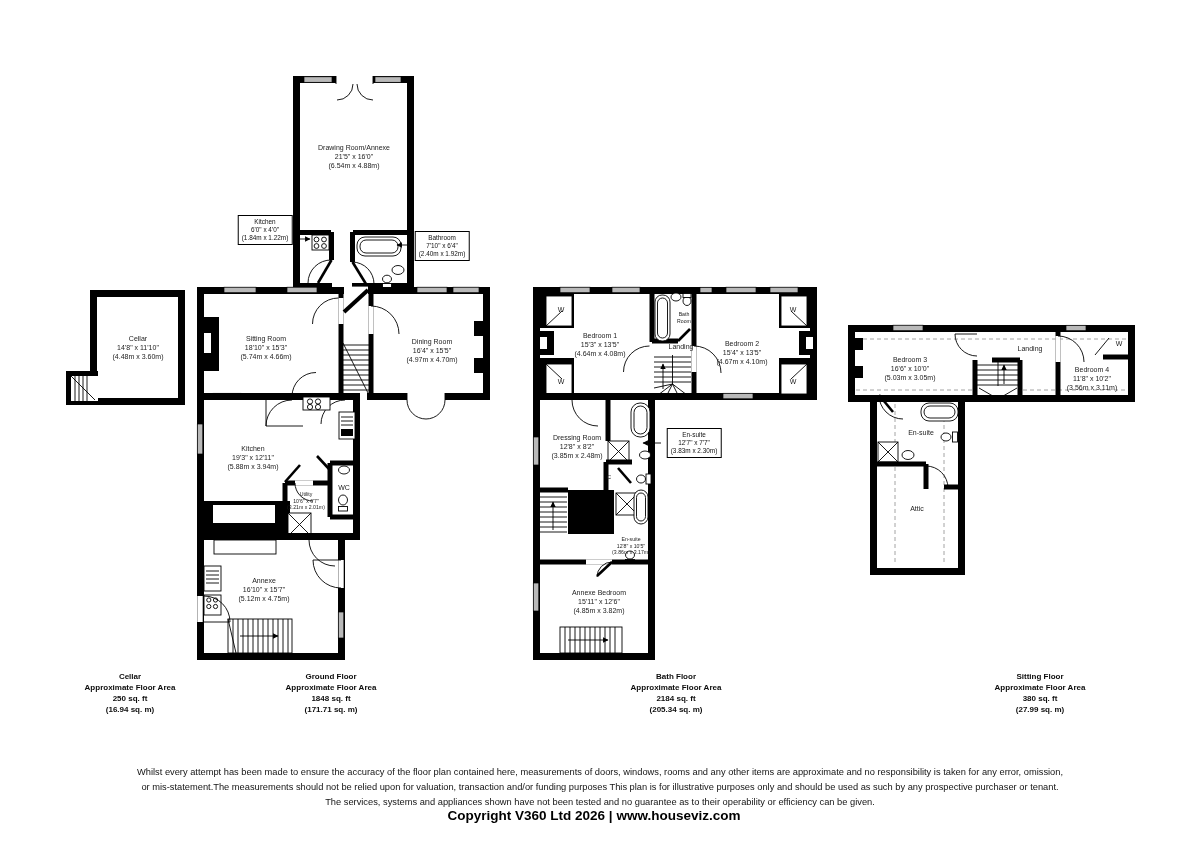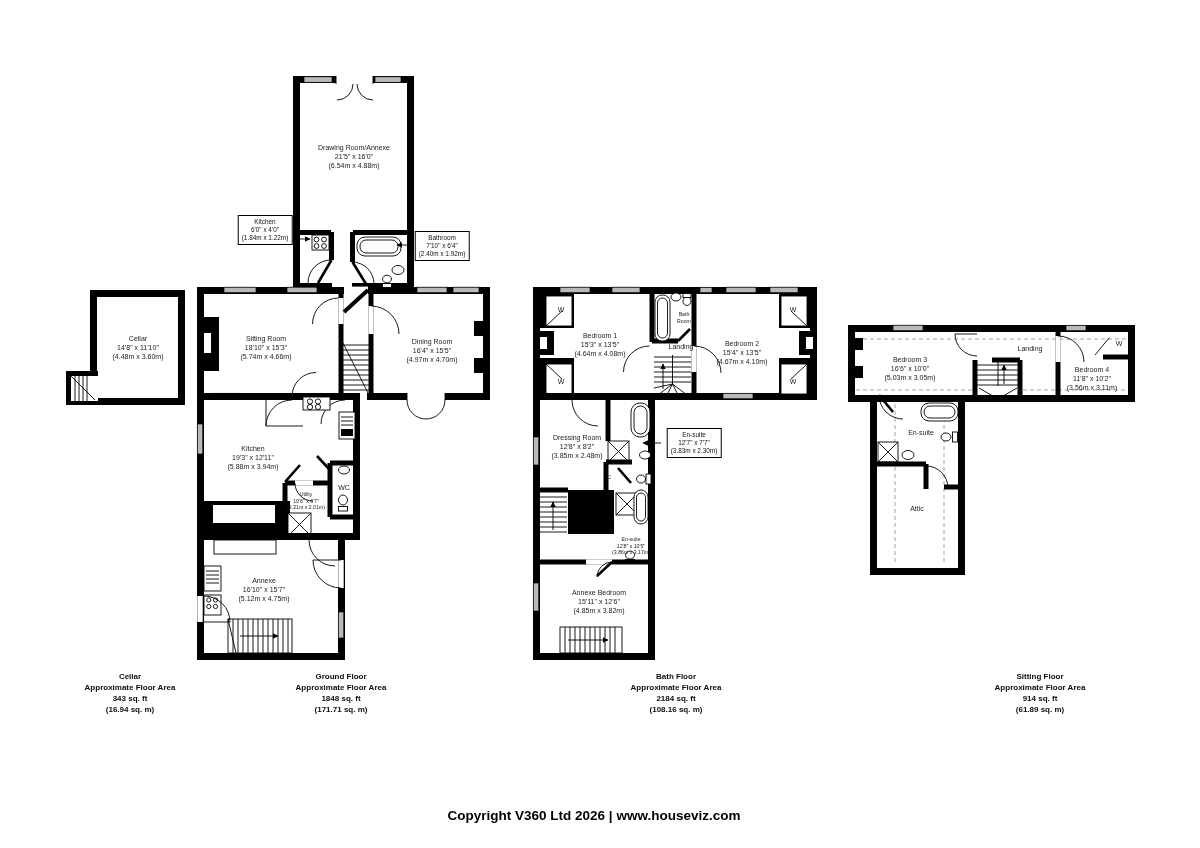--- a/index.html
+++ b/index.html
@@ -424,39 +424,42 @@
 <div class="lbl" style="left:793px;top:381px">
       <span class="ln">W</span>
     </div>
 <div class="lbl" style="left:1119px;top:343px">
       <span class="ln">W</span>
     </div>
 
 <div class="floor-label" style="left:130px;top:671px">
   <span class="ln">Cellar</span>
   <span class="ln">Approximate Floor Area</span>
-  <span class="ln">343 sq. ft</span>
+  <span class="ln">250 sq. ft</span>
   <span class="ln">(16.94 sq. m)</span>
 </div>
-<div class="floor-label" style="left:341px;top:671px">
+<div class="floor-label" style="left:331px;top:671px">
   <span class="ln">Ground Floor</span>
   <span class="ln">Approximate Floor Area</span>
   <span class="ln">1848 sq. ft</span>
   <span class="ln">(171.71 sq. m)</span>
 </div>
 <div class="floor-label" style="left:676px;top:671px">
   <span class="ln">Bath Floor</span>
   <span class="ln">Approximate Floor Area</span>
   <span class="ln">2184 sq. ft</span>
-  <span class="ln">(108.16 sq. m)</span>
+  <span class="ln">(205.34 sq. m)</span>
 </div>
 <div class="floor-label" style="left:1040px;top:671px">
   <span class="ln">Sitting Floor</span>
   <span class="ln">Approximate Floor Area</span>
-  <span class="ln">914 sq. ft</span>
-  <span class="ln">(61.89 sq. m)</span>
+  <span class="ln">380 sq. ft</span>
+  <span class="ln">(27.99 sq. m)</span>
 </div>
 
 <div class="disclaimer" style="top:765px">
+  <div>Whilst every attempt has been made to ensure the accuracy of the floor plan contained here, measurements of doors, windows, rooms and any other items are approximate and no responsibility is taken for any error, omission,</div>
+  <div>or mis-statement.The measurements should not be relied upon for valuation, transaction and/or funding purposes This plan is for illustrative purposes only and should be used as such by any prospective purchaser or tenant.</div>
+  <div>The services, systems and appliances shown have not been tested and no guarantee as to their operability or efficiency can be given.</div>
 </div>
 <div class="copyright" style="top:808px">Copyright V360 Ltd 2026 | www.houseviz.com</div>
 
 </div>
 
 </body></html>

